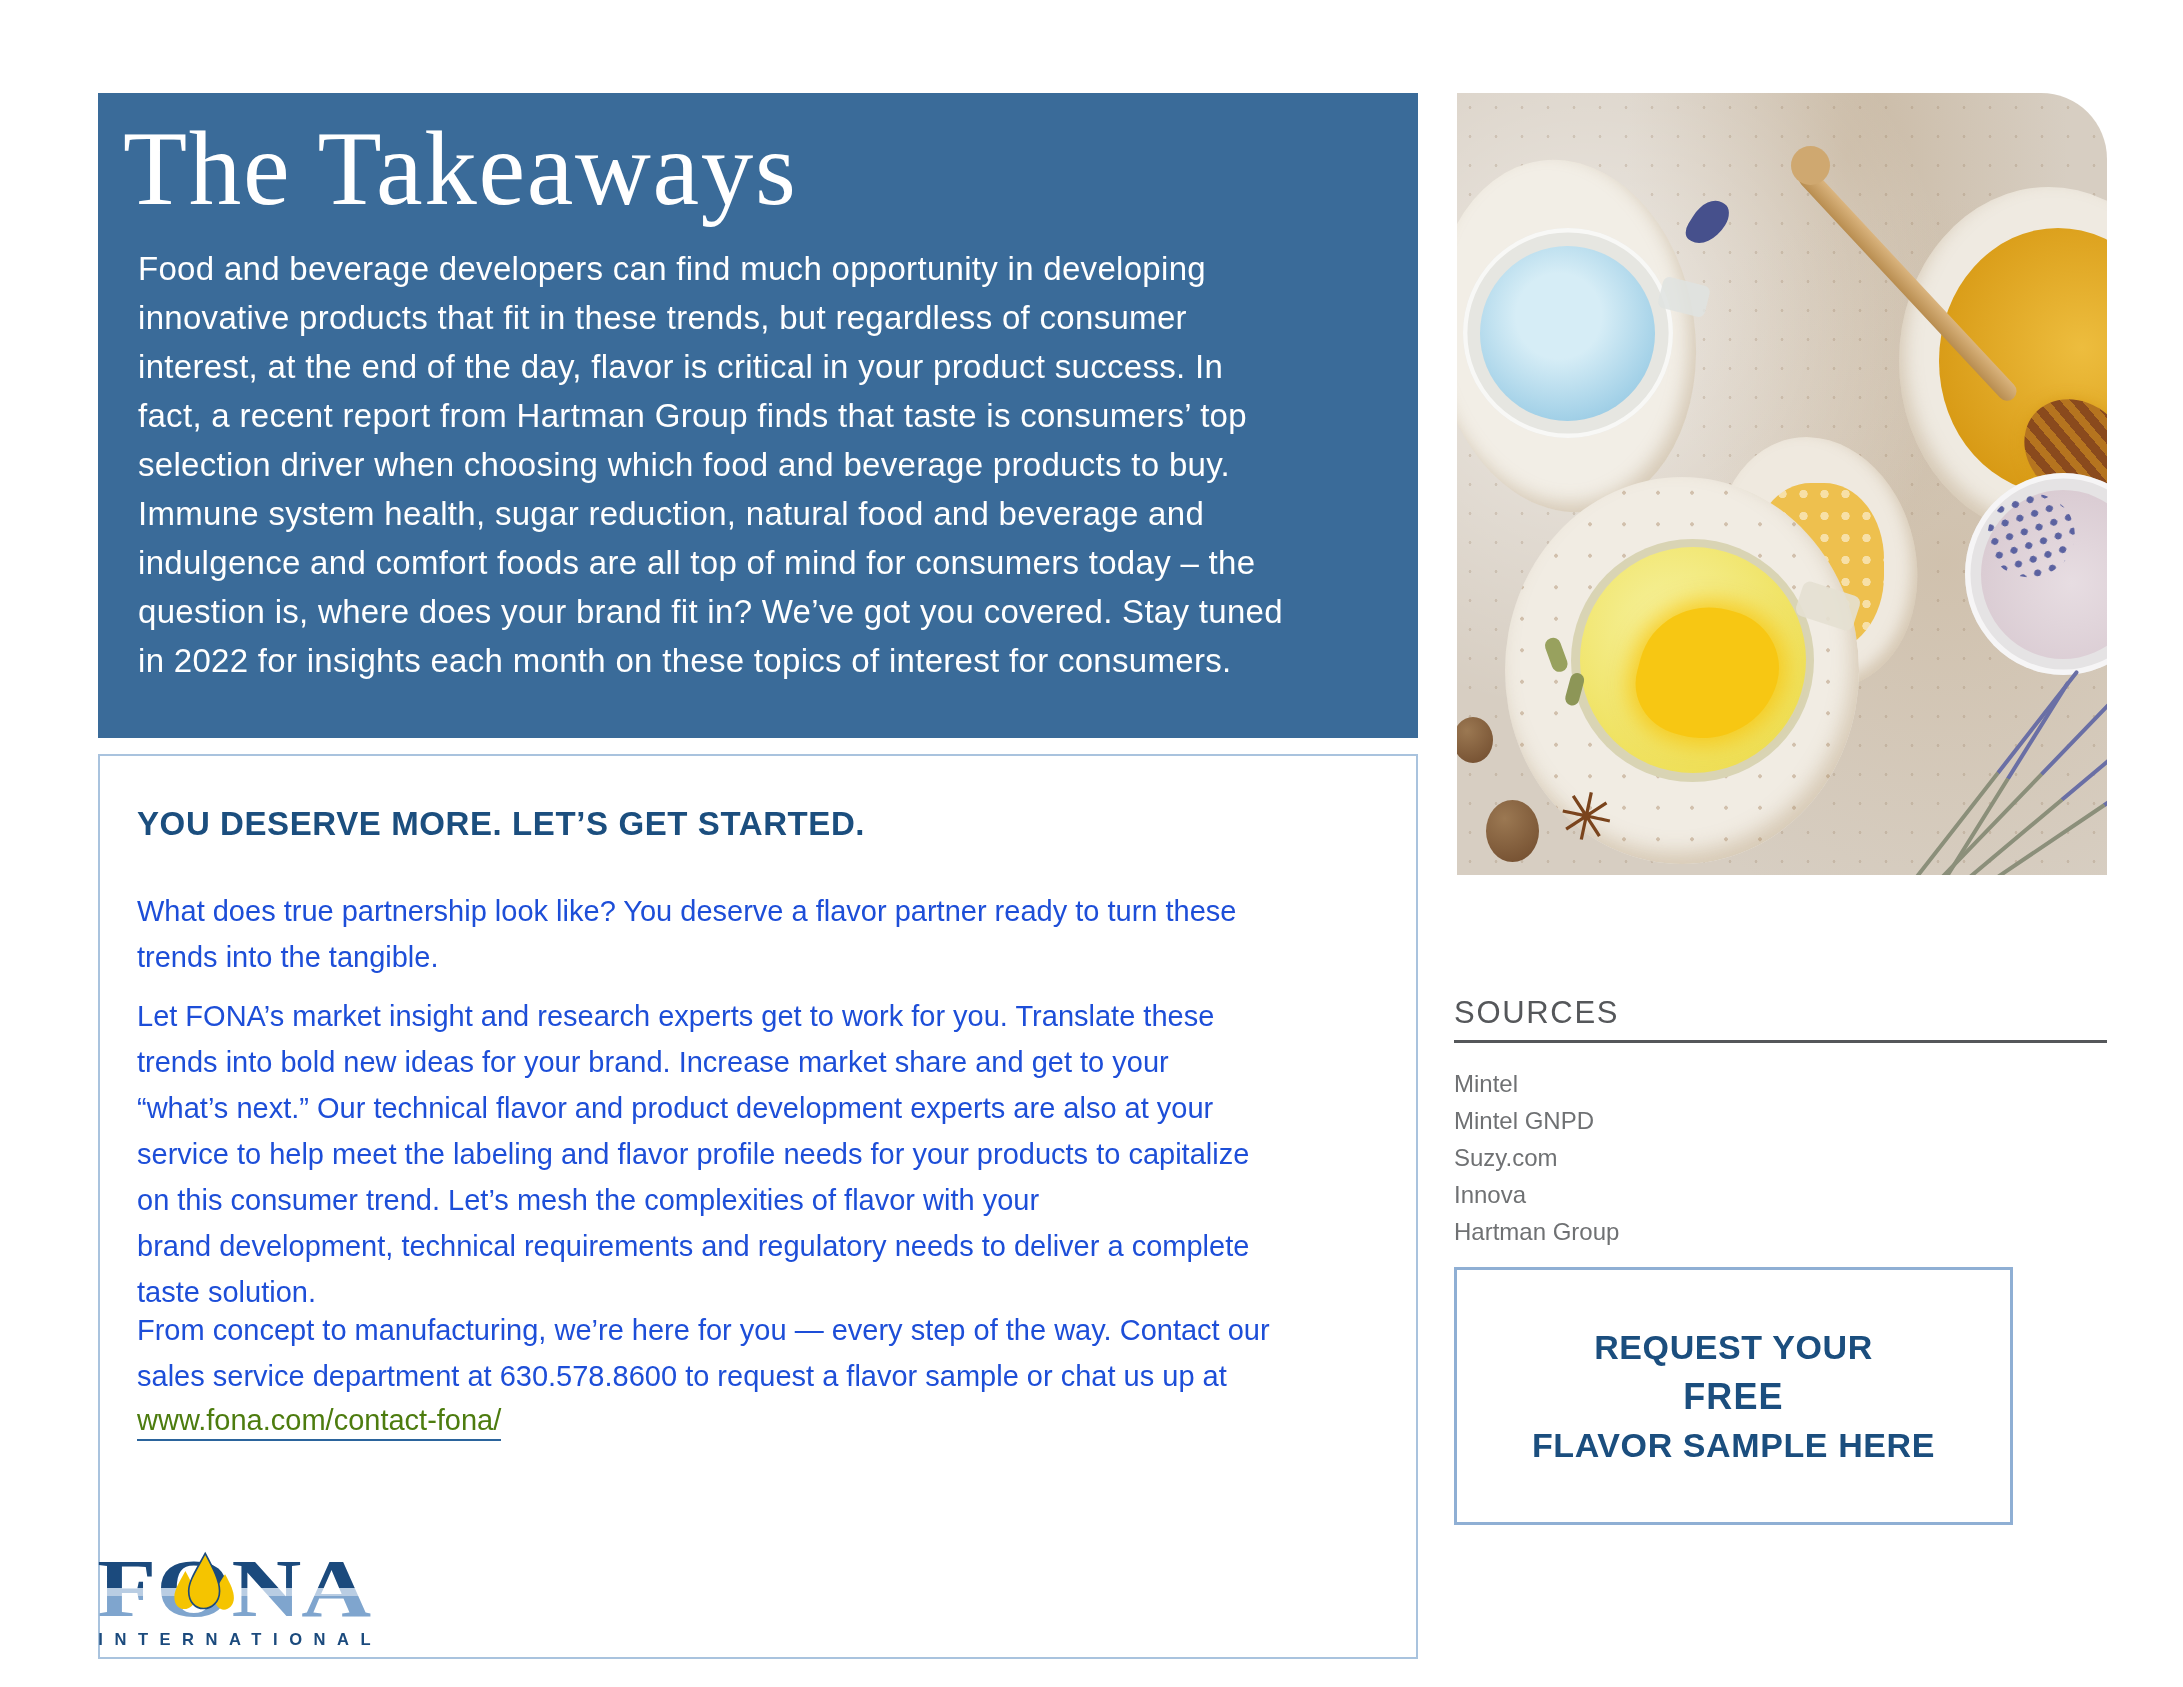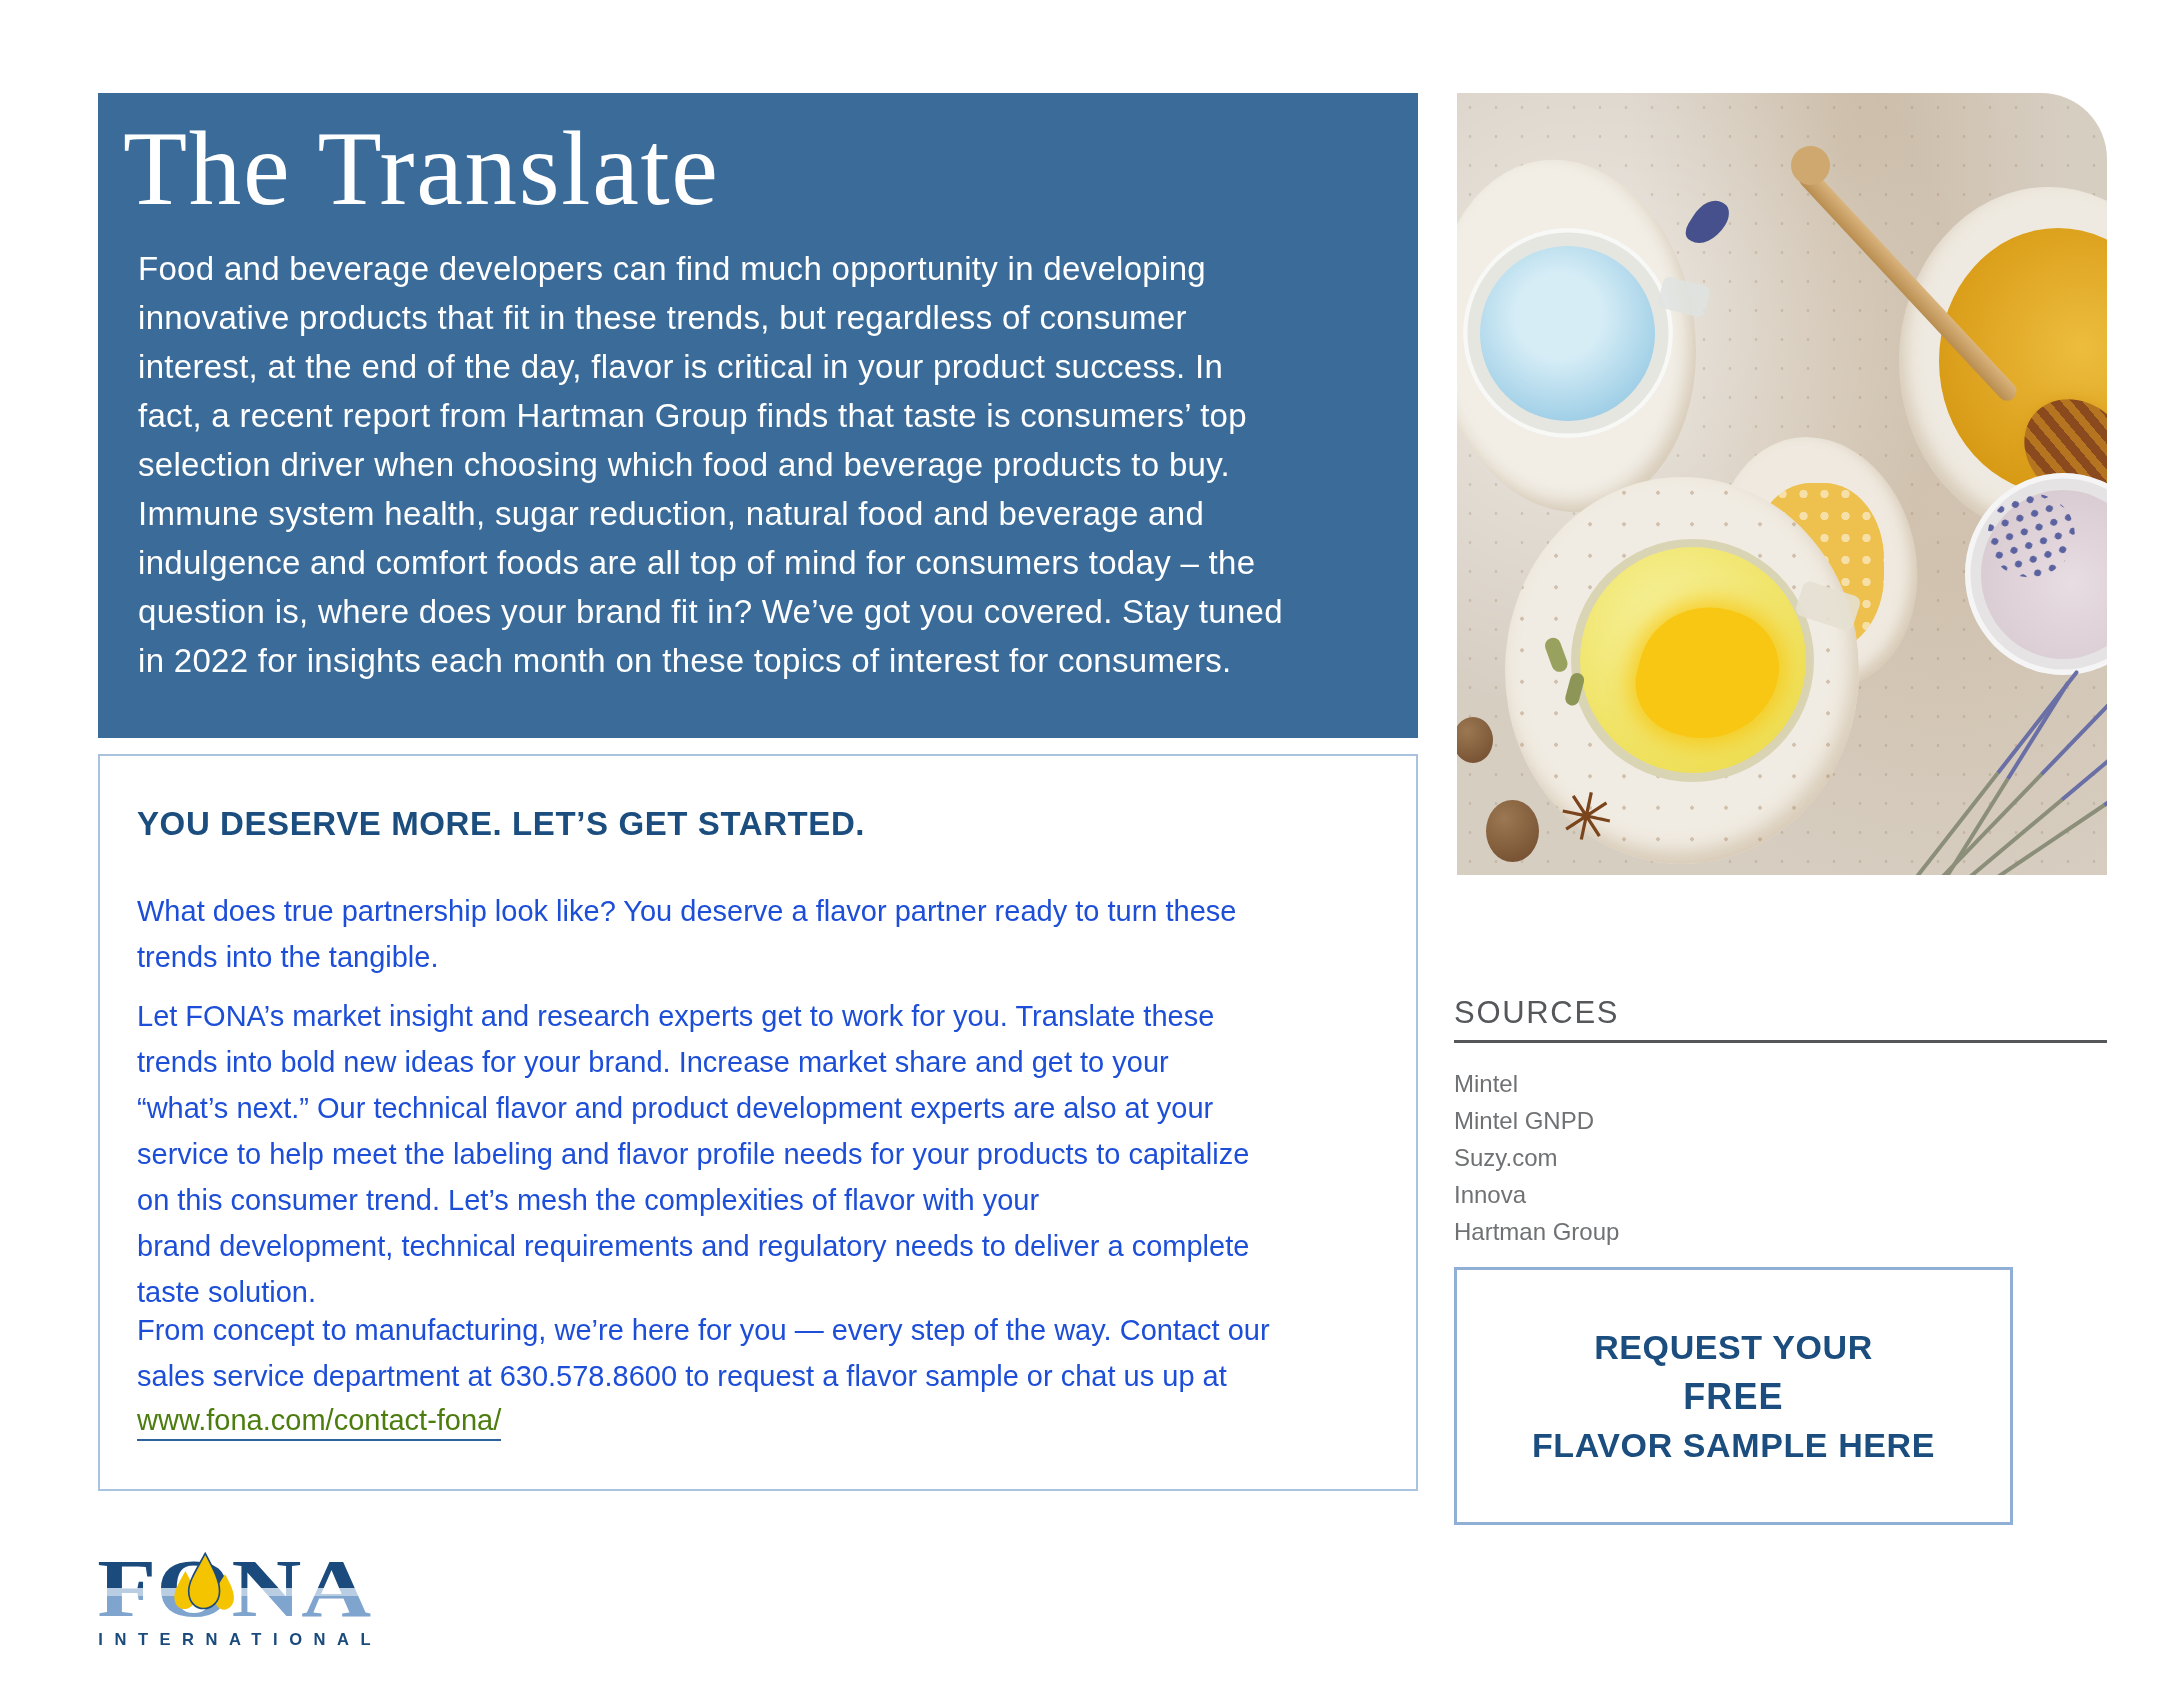--- a/index.html
+++ b/index.html
@@ -18,21 +18,21 @@
     font-family:"Liberation Serif", serif; font-size:105px; line-height:1.0;
     letter-spacing:1.7px; font-weight:400;
   }
   .hero-body {
     left:40px; top:151px; color:#ffffff;
     font-size:33px; line-height:49px; letter-spacing:0.3px; font-weight:400;
   }
 
   
   .cta-box {
-    left:98px; top:754px; width:1320px; height:737px;
+    left:98px; top:754px; width:1320px; height:905px;
     background:#ffffff; border:2.8px solid #a9c3de;
   }
   .cta-heading { left:37px; top:49px; color:#1b4e7e; font-size:33px; font-weight:700; letter-spacing:0.6px; }
   .cta-para { color:#1d4ed8; font-size:29px; line-height:46px; }
   .cta-p1 { left:37px; top:132px; }
   .cta-p2 { left:37px; top:237px; }
   .cta-p3 { left:37px; top:551px; }
   .cta-link {
     left:37px; top:648px; display:inline-block; color:#4d7c0f; font-size:29px;
     text-decoration:none; border-bottom:2.8px solid #2b649c; padding-bottom:2.2px;
@@ -123,21 +123,21 @@
   .request-free { font-size:36px; letter-spacing:1.1px; }
 
   .logo { left:97px; top:1549px; width:276px; height:102px; }
 </style>
 </head>
 <body>
 
 <div id="page">
 
   <div class="abs hero-box">
-    <div class="abs hero-title">The Translate</div>
+    <div class="abs hero-title">The Takeaways</div>
     <div class="abs hero-body lines">Food and beverage developers can find much opportunity in developing
 innovative products that fit in these trends, but regardless of consumer
 interest, at the end of the day, flavor is critical in your product success. In
 fact, a recent report from Hartman Group finds that taste is consumers’ top
 selection driver when choosing which food and beverage products to buy.
 Immune system health, sugar reduction, natural food and beverage and
 indulgence and comfort foods are all top of mind for consumers today – the
 question is, where does your brand fit in? We’ve got you covered. Stay tuned
 in 2022 for insights each month on these topics of interest for consumers.</div>
   </div>

